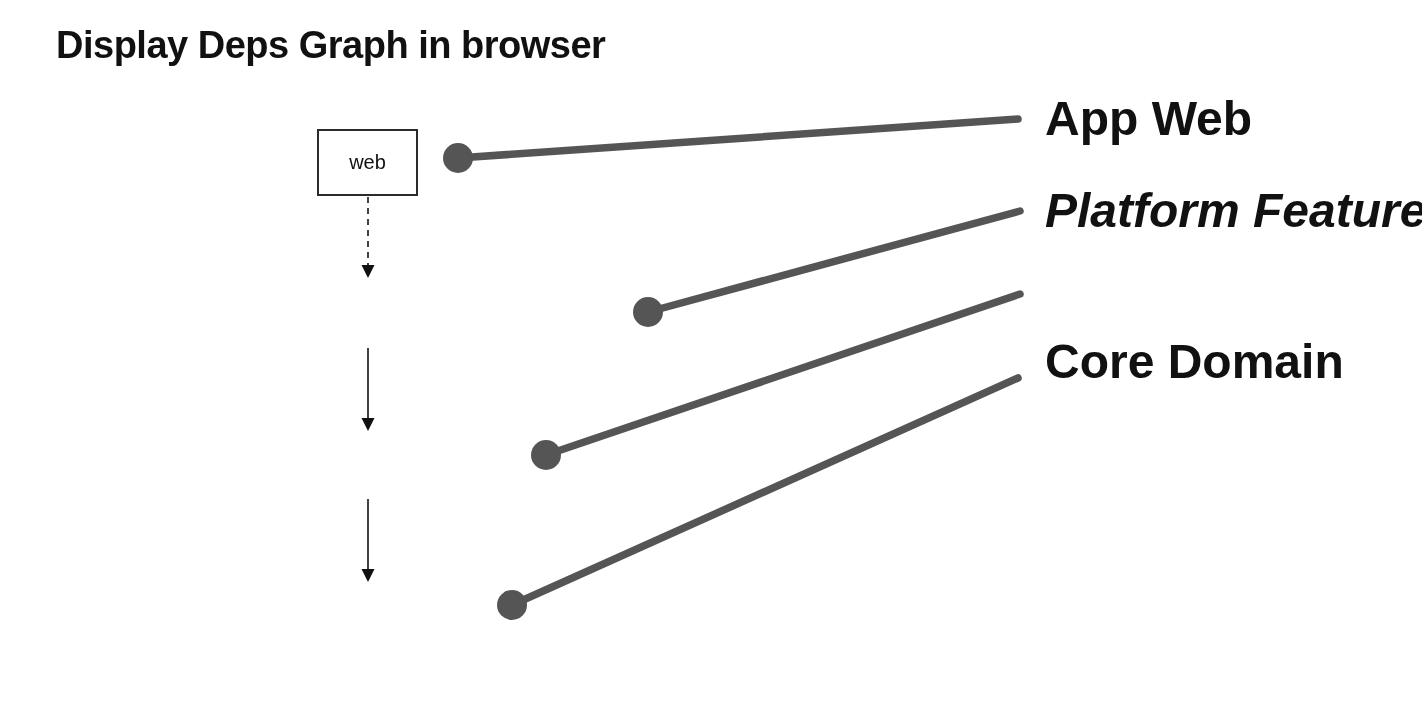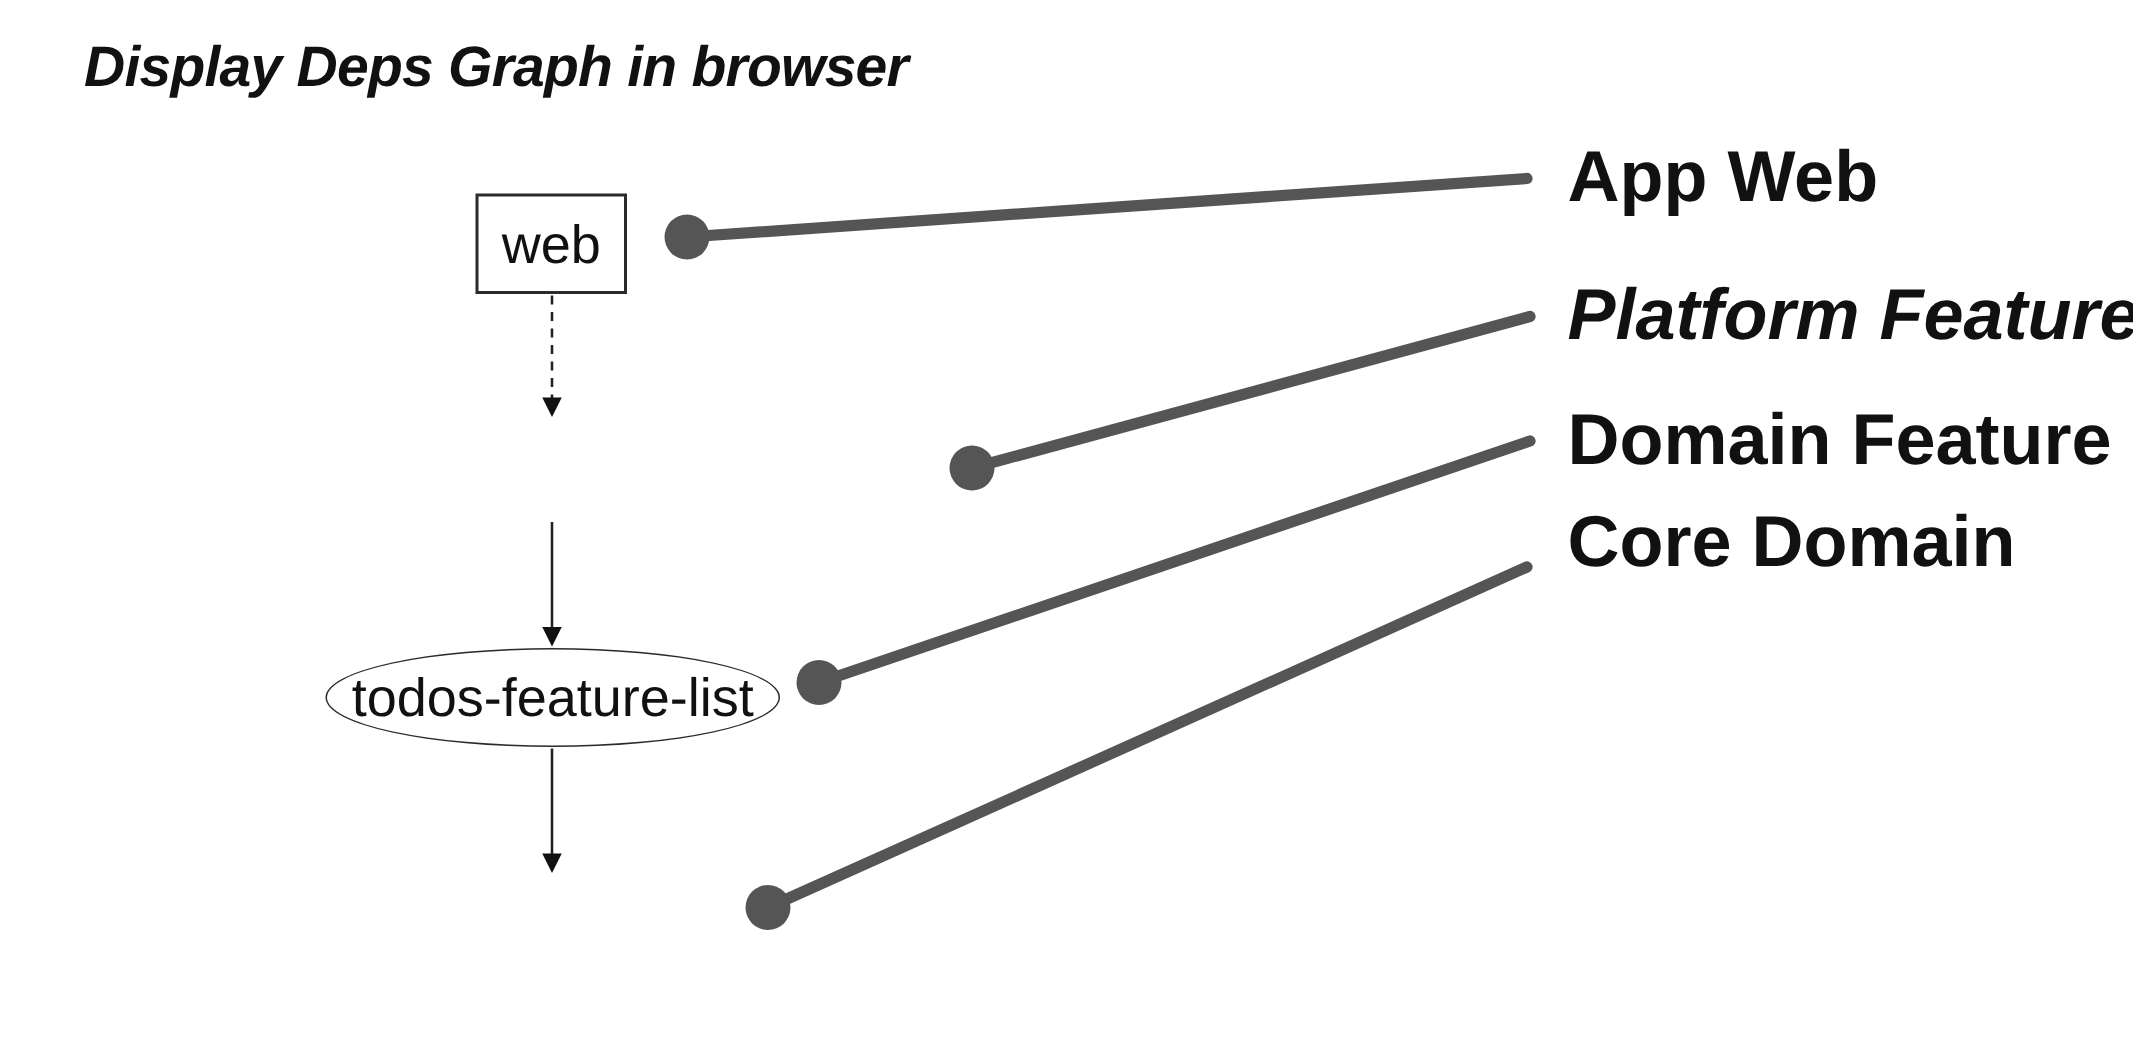--- a/index.html
+++ b/index.html
@@ -16,38 +16,37 @@
 
   .page-title {
     position: absolute;
     left: 56px;
     top: 24px;
     font-size: 38px;
     font-weight: 700;
     letter-spacing: -0.5px;
     color: #111111;
     white-space: nowrap;
-    font-style: italic;
   }
 
   
   .overlay {
     position: absolute;
     left: 0; top: 0;
     width: 1422px; height: 708px;
   }
 
   .node {
     position: absolute;
     display: flex;
     align-items: center;
     justify-content: center;
     background: #ffffff;
     color: #111111;
-    font-size: 36px;
+    font-size: 20px;
     white-space: nowrap;
   }
   .node-box {
     left: 317px; top: 129px;
     width: 101px; height: 67px;
     border: 2px solid #2b2b2b;
   }
   .node-ellipse { border: 1.4px solid #2b2b2b; border-radius: 50%; }
   .node-platform { left: 105px; top: 280px; width: 523px; height: 67px; }
   .node-feature  { left: 217px; top: 432px; width: 303px; height: 66px; }
@@ -110,23 +109,19 @@
       <line x1="512" y1="605" x2="1018" y2="378" stroke="#555555" stroke-width="7.5" stroke-linecap="round"></line>
       <circle cx="512" cy="605" r="15" fill="#555555"></circle>
     </g>
   </svg>
 
   <div class="node node-box">
     <span>web</span>
   </div>
 
 
-  <div class="node node-ellipse node-feature">
-    <span>todos-feature-list</span>
-  </div>
 
 
   <div class="callout-label label-0">App Web</div>
   <div class="callout-label label-1">Platform Feature</div>
-  <div class="callout-label label-2">Domain Feature</div>
   <div class="callout-label label-3">Core Domain</div>
 
 </div>
 
 </body></html>

